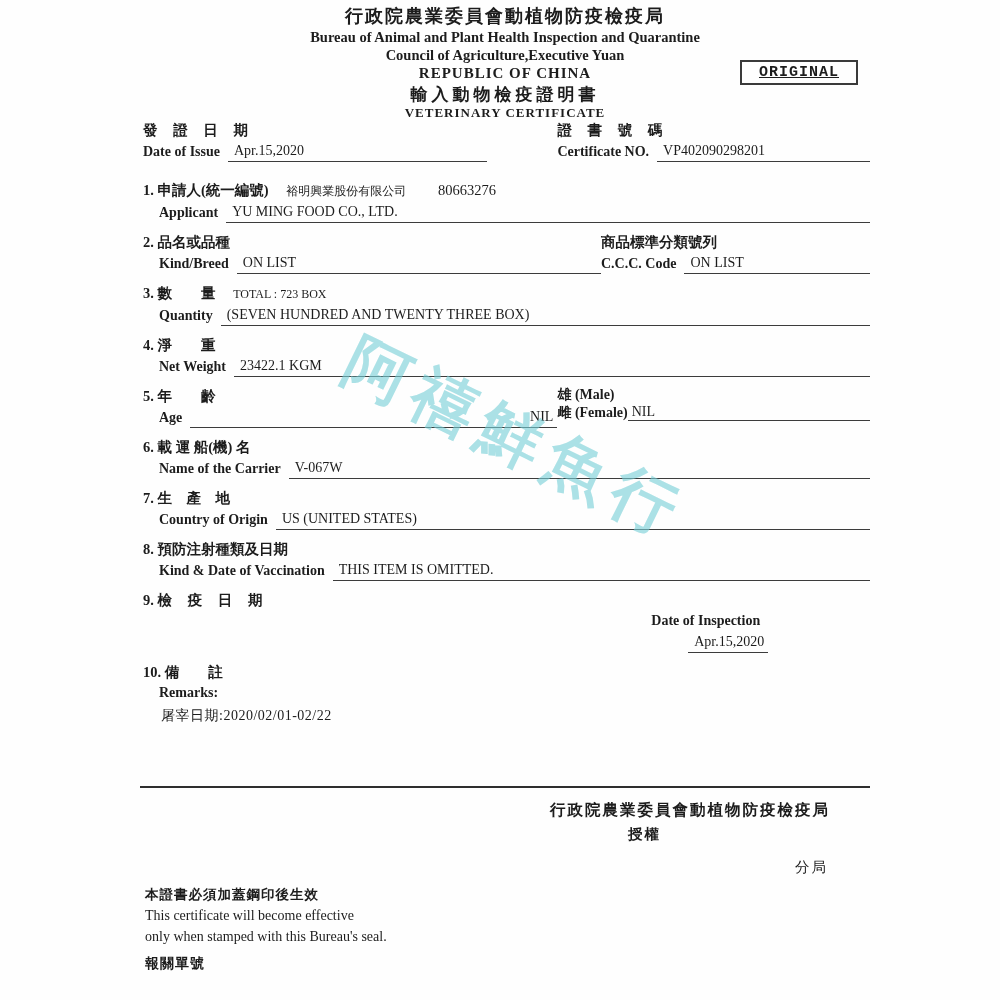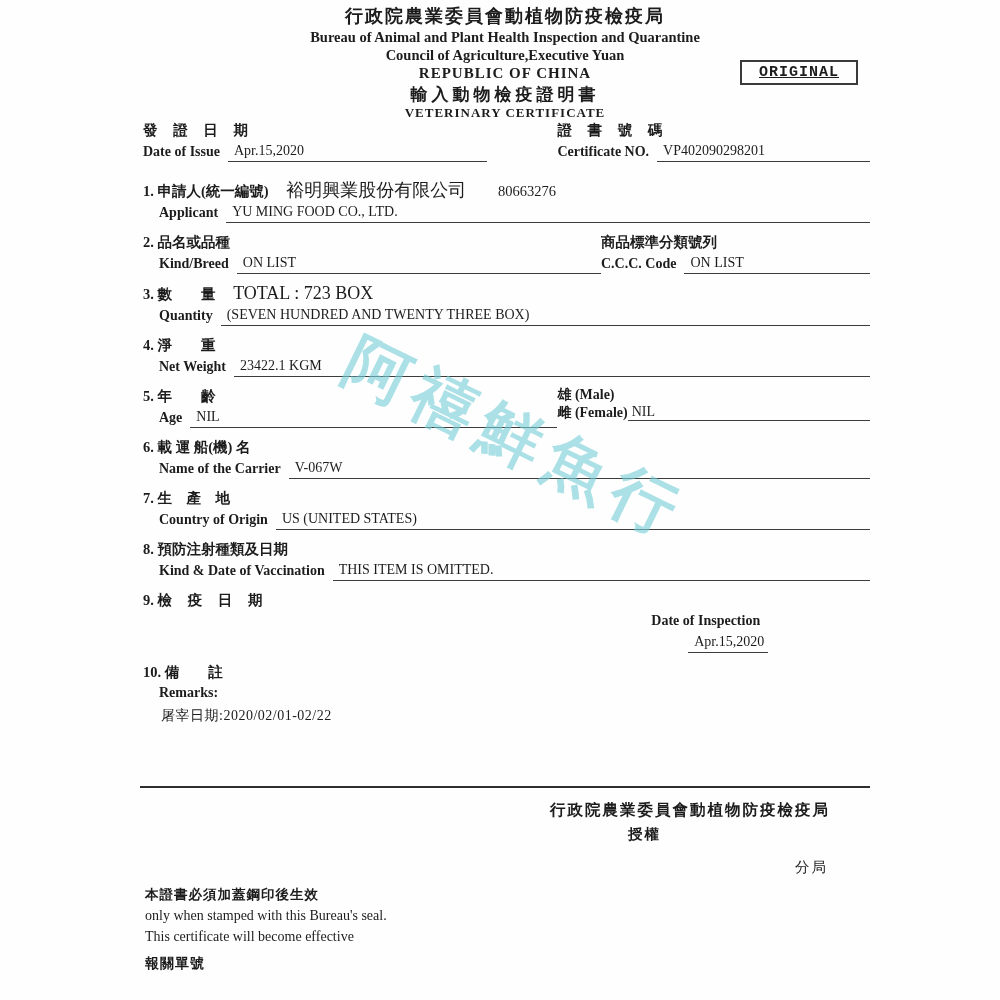--- a/index.html
+++ b/index.html
@@ -32,21 +32,21 @@
   .zh-sp   { letter-spacing:6px; }
   .en-line { display:flex; align-items:flex-end; font-size:14px; line-height:21px; }
   .en-label { font-weight:bold; white-space:nowrap; margin-right:8px; }
   .fill { flex:1; border-bottom:1.5px solid #3c3c3c; padding:0 4px 0 6px; white-space:nowrap; font-size:14px; }
   .item { margin-bottom:9px; }
 
   .tworow { display:flex; }
   .tworow .colL { width:57%; display:flex; flex-direction:column; }
   .tworow .colR { width:43%; display:flex; flex-direction:column; }
 
-  .zh-value { font-weight:normal; font-size:18px; letter-spacing:0; padding-left:14px; }
+  .zh-value { font-weight:normal; font-size:12px; letter-spacing:0; padding-left:14px; }
   .zh-value2 { font-weight:normal; font-size:14.5px; letter-spacing:0; padding-left:28px; }
 
   
   .mf-block { width:43%; font-size:14px; line-height:17px; }
   .mf-row { display:flex; align-items:flex-end; }
   .mf-label { font-weight:bold; white-space:nowrap; }
   .mf-fill { flex:1; border-bottom:1.5px solid #3c3c3c; padding-left:4px; white-space:nowrap; }
 
   .remark-text { font-size:14px; font-weight:normal; padding-left:18px; margin-top:4px; letter-spacing:0.5px; }
 
@@ -162,21 +162,21 @@
         <span class="fill">23422.1 KGM</span>
       </div>
     </div>
 
     <div class="item tworow">
       <div class="colL" style="width:57%;">
         <div class="zh-line">
           <span>5.</span>
           <span>年　　齡</span>
         </div>
-        <div class="en-line" style="padding-left:16px;">
+        <div class="en-line" style="padding-left:16px;text-align:right;">
           <span class="en-label">Age</span>
           <span class="fill">NIL</span>
         </div>
       </div>
       <div class="mf-block">
         <div class="mf-row">
           <span class="mf-label">雄 (Male)</span>
         </div>
         <div class="mf-row">
           <span class="mf-label">雌 (Female)</span>
@@ -245,21 +245,21 @@
   <div class="watermark">阿禧鮮魚行</div>
 
   <div class="divider"></div>
 
   <div class="f-bureau">行政院農業委員會動植物防疫檢疫局</div>
   <div class="f-auth">授權</div>
   <div class="f-branch">分局</div>
 
   <div class="f-sealnote">
     <div class="zh">本證書必須加蓋鋼印後生效</div>
+    <div>This certificate will become effective</div>
     <div>only when stamped with this Bureau's seal.</div>
-    <div>This certificate will become effective</div>
   </div>
 
   <div class="f-customs">
     <span class="lbl">報關單號</span>
   </div>
 
 </div>
 
 </body></html>

